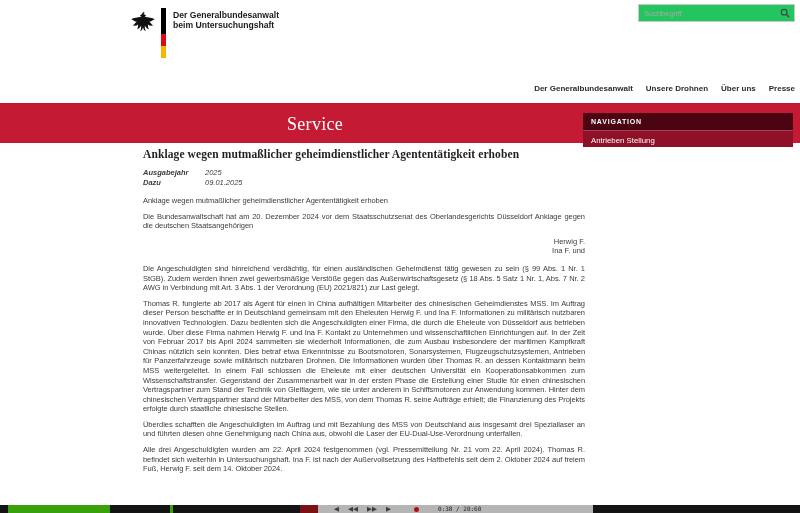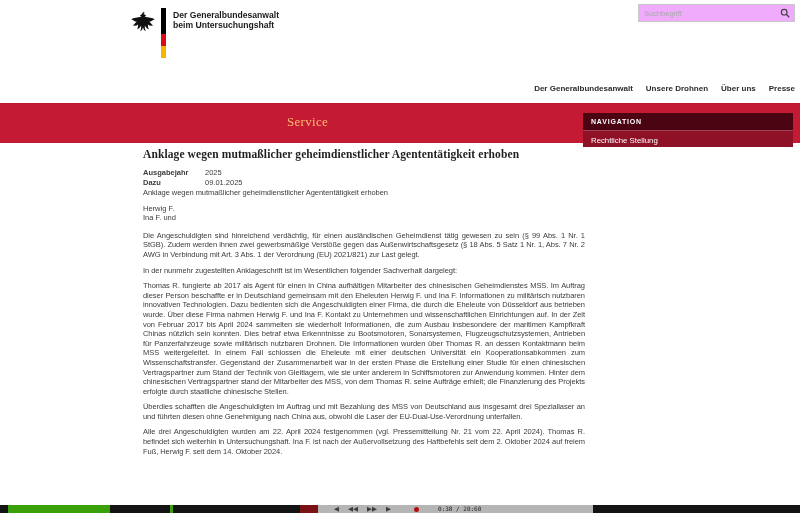--- a/index.html
+++ b/index.html
@@ -11,52 +11,52 @@
   .site-header { position: absolute; top: 0; left: 0; width: 800px; height: 103px; background: #fff; }
   .logo { position: absolute; left: 130px; top: 6px; display: flex; align-items: flex-start; cursor: pointer; }
   .eagle { width: 26px; height: 26px; margin-top: 3px; }
   .stripe { width: 5px; height: 50px; margin: 2px 7px 0 5px; display: flex; flex-direction: column; }
   .stripe div:nth-child(1) { flex: 0 0 26px; }
   .stripe div:nth-child(2) { flex: 0 0 12px; }
   .stripe div:nth-child(3) { flex: 0 0 12px; }
   .logo-text { font-size: 8.6px; font-weight: 700; color: #1a1a1a; line-height: 10px; padding-top: 4px; letter-spacing: 0; }
 
   .search { position: absolute; left: 638px; top: 4px; width: 157px; height: 18px;
-    background: #f0abfc; border: 1px solid #c9c9c9; display: flex; align-items: center; }
+    background: #22c55e; border: 1px solid #c9c9c9; display: flex; align-items: center; }
   .search input { flex: 1; border: none; background: transparent; outline: none;
     font-size: 7.5px; color: #555; padding-left: 5px; font-family: "Liberation Sans", sans-serif; }
   .search input::placeholder { color: #a9a9a9; }
   .search button { border: none; background: transparent; width: 18px; height: 16px; cursor: pointer;
     display: flex; align-items: center; justify-content: center; }
 
   .top-nav { position: absolute; right: 5px; top: 84px; display: flex; gap: 13px; }
   .top-nav a { font-size: 8px; font-weight: 700; color: #2b2b2b; text-decoration: none; cursor: pointer; }
 
   
   .band { position: absolute; top: 103px; left: 0; width: 800px; height: 40px; background: #c41a33; }
   .band .band-title { position: absolute; left: 287px; top: 11px; font-family: "Liberation Serif", serif;
-    font-size: 13px; color: #fdba74; letter-spacing: 0.3px; }
+    font-size: 18px; color: #ffffff; letter-spacing: 0.3px; }
 
   
   .sidenav { position: absolute; left: 583px; top: 113px; width: 210px; }
   .sidenav-header { background: #4b0412; color: #fff; font-size: 7px; font-weight: 700;
     letter-spacing: 0.8px; padding: 5px 0 4px 8px; height: 17px; }
   .sidenav-item { display: block; background: #8e1127; color: #fff; font-size: 7.8px;
     padding: 5px 0 4px 8px; height: 17px; border-top: 1px solid #a64056; cursor: pointer; text-decoration: none; }
 
   
   .content { position: absolute; left: 143px; top: 148px; width: 442px; height: 355px; overflow: hidden; }
   .content h1 { font-family: "Liberation Serif", serif; font-size: 11.5px; font-weight: 600;
     color: #1f1f1f; letter-spacing: 0.1px; margin-bottom: 8px; }
-  .meta { margin-bottom: 0; }
+  .meta { margin-bottom: 8px; font-style: italic; }
   .meta-row { display: flex; font-size: 7.5px; line-height: 10px; color: #3c3c3c; }
   .meta-label { width: 62px; font-weight: 700; }
   .content p { font-size: 7.5px; line-height: 9.6px; color: #3c3c3c; text-align: justify;
     letter-spacing: -0.05px; margin-bottom: 6px; }
-  .names { font-size: 7.5px; line-height: 9.6px; color: #3c3c3c; text-align: left; margin: 2px 0 8px 0; }
+  .names { font-size: 7.5px; line-height: 9.6px; color: #3c3c3c; text-align: right; margin: 2px 0 8px 0; }
 
   
   .mediabar { position: absolute; left: 0; top: 505px; width: 800px; height: 8px; background: #141414; }
   .seg { position: absolute; top: 0; height: 8px; }
   .seg.green { left: 8px; width: 102px; background: #3aa10a; }
   .seg.tick { left: 170px; width: 3px; background: #3aa10a; }
   .seg.darkred { left: 300px; width: 18px; background: #7a1215; }
   .seg.gray { left: 318px; width: 275px; background: #b5b5b5; display: flex; align-items: center;
     gap: 9px; padding-left: 16px; }
   .mediabar .ctrl { font-size: 6.5px; line-height: 8px; color: #3f3f3f; cursor: pointer; }
@@ -102,46 +102,46 @@
       <a>Presse</a>
     </nav>
   </header>
 
   <div class="band">
     <span class="band-title">Service</span>
   </div>
 
   <aside class="sidenav">
     <div class="sidenav-header">NAVIGATION</div>
-    <a class="sidenav-item">Rechtliche Stellung</a>
+    <a class="sidenav-item">Antrieben Stellung</a>
   </aside>
 
   <main class="content">
     <h1>Anklage wegen mutmaßlicher geheimdienstlicher Agententätigkeit erhoben</h1>
 
     <div class="meta">
       <div class="meta-row">
         <span class="meta-label">Ausgabejahr</span>
         <span class="meta-value">2025</span>
       </div>
       <div class="meta-row">
         <span class="meta-label">Dazu</span>
         <span class="meta-value">09.01.2025</span>
       </div>
     </div>
 
     <p>Anklage wegen mutmaßlicher geheimdienstlicher Agententätigkeit erhoben</p>
+    <p>Die Bundesanwaltschaft hat am 20. Dezember 2024 vor dem Staatsschutzsenat des Oberlandesgerichts Düsseldorf Anklage gegen die deutschen Staatsangehörigen</p>
 
     <div class="names">
       <div>Herwig F.</div>
       <div>Ina F. und</div>
     </div>
 
     <p>Die Angeschuldigten sind hinreichend verdächtig, für einen ausländischen Geheimdienst tätig gewesen zu sein (§ 99 Abs. 1 Nr. 1 StGB). Zudem werden ihnen zwei gewerbsmäßige Verstöße gegen das Außenwirtschaftsgesetz (§ 18 Abs. 5 Satz 1 Nr. 1, Abs. 7 Nr. 2 AWG in Verbindung mit Art. 3 Abs. 1 der Verordnung (EU) 2021/821) zur Last gelegt.</p>
-    <p>In der nunmehr zugestellten Anklageschrift ist im Wesentlichen folgender Sachverhalt dargelegt:</p>
     <p>Thomas R. fungierte ab 2017 als Agent für einen in China aufhältigen Mitarbeiter des chinesischen Geheimdienstes MSS. Im Auftrag dieser Person beschaffte er in Deutschland gemeinsam mit den Eheleuten Herwig F. und Ina F. Informationen zu militärisch nutzbaren innovativen Technologien. Dazu bedienten sich die Angeschuldigten einer Firma, die durch die Eheleute von Düsseldorf aus betrieben wurde. Über diese Firma nahmen Herwig F. und Ina F. Kontakt zu Unternehmen und wissenschaftlichen Einrichtungen auf. In der Zeit von Februar 2017 bis April 2024 sammelten sie wiederholt Informationen, die zum Ausbau insbesondere der maritimen Kampfkraft Chinas nützlich sein konnten. Dies betraf etwa Erkenntnisse zu Bootsmotoren, Sonarsystemen, Flugzeugschutzsystemen, Antrieben für Panzerfahrzeuge sowie militärisch nutzbaren Drohnen. Die Informationen wurden über Thomas R. an dessen Kontaktmann beim MSS weitergeleitet. In einem Fall schlossen die Eheleute mit einer deutschen Universität ein Kooperationsabkommen zum Wissenschaftstransfer. Gegenstand der Zusammenarbeit war in der ersten Phase die Erstellung einer Studie für einen chinesischen Vertragspartner zum Stand der Technik von Gleitlagern, wie sie unter anderem in Schiffsmotoren zur Anwendung kommen. Hinter dem chinesischen Vertragspartner stand der Mitarbeiter des MSS, von dem Thomas R. seine Aufträge erhielt; die Finanzierung des Projekts erfolgte durch staatliche chinesische Stellen.</p>
     <p>Überdies schafften die Angeschuldigten im Auftrag und mit Bezahlung des MSS von Deutschland aus insgesamt drei Speziallaser an und führten diesen ohne Genehmigung nach China aus, obwohl die Laser der EU-Dual-Use-Verordnung unterfallen.</p>
     <p>Alle drei Angeschuldigten wurden am 22. April 2024 festgenommen (vgl. Pressemitteilung Nr. 21 vom 22. April 2024). Thomas R. befindet sich weiterhin in Untersuchungshaft. Ina F. ist nach der Außervollsetzung des Haftbefehls seit dem 2. Oktober 2024 auf freiem Fuß, Herwig F. seit dem 14. Oktober 2024.</p>
   </main>
 
   <div class="mediabar">
     <div class="seg green"></div>
     <div class="seg tick"></div>
     <div class="seg darkred"></div>
     <div class="seg gray">

